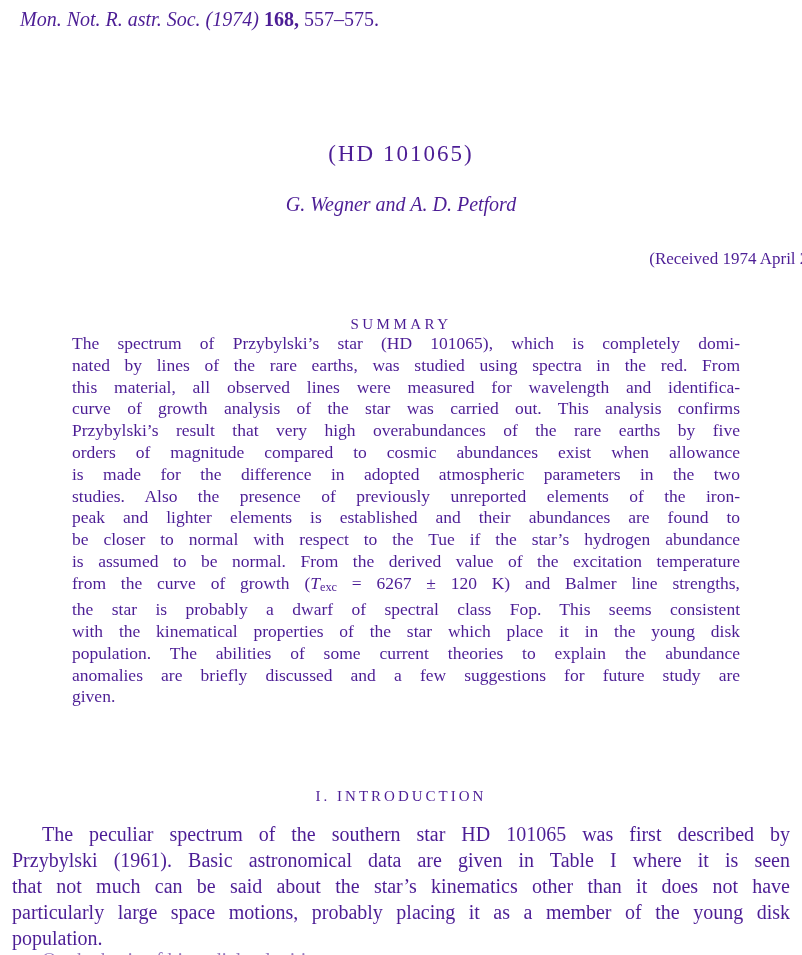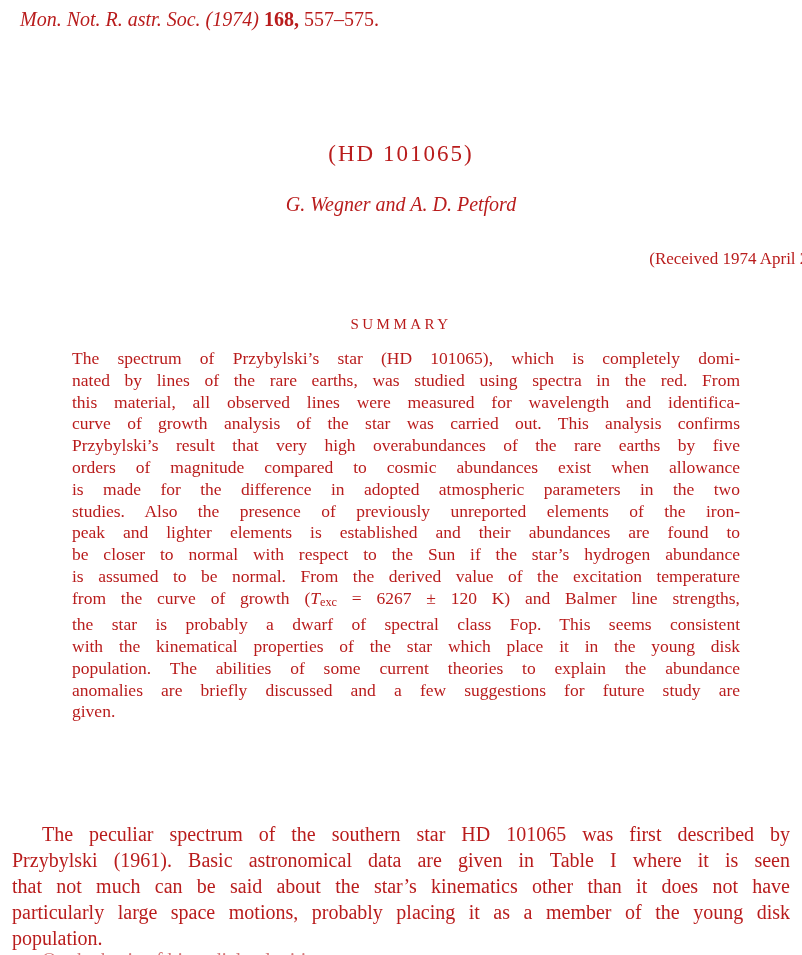--- a/index.html
+++ b/index.html
@@ -3,21 +3,21 @@
 <meta charset="utf-8">
 <style>
   html, body { margin: 0; padding: 0; background: #ffffff; }
   .page {
     position: relative;
     width: 802px;
     height: 955px;
     background: #ffffff;
     overflow: hidden;
     font-family: "Liberation Serif", "DejaVu Serif", serif;
-    color: #b91c1c;
+    color: #4c1d95;
   }
   .journal-ref {
     position: absolute;
     top: 8px;
     left: 20px;
     font-size: 20px;
     white-space: nowrap;
   }
   .seg-i { font-style: italic; }
   .seg-b { font-weight: 700; font-style: normal; }
@@ -64,21 +64,21 @@
     position: absolute;
     top: 316px;
     left: 0;
     width: 100%;
     text-align: center;
     font-size: 15px;
     letter-spacing: 3.5px;
   }
   .summary {
     position: absolute;
-    top: 348px;
+    top: 333px;
     left: 72px;
     width: 668px;
     font-size: 17.5px;
     line-height: 21.8px;
   }
   .sline { text-align: justify; text-align-last: justify; }
   .sline.no-just { text-align-last: left; }
   .section-heading {
     position: absolute;
     top: 788px;
@@ -130,30 +130,31 @@
   <div class="summary" id="summary">
       <div class="sline">The spectrum of Przybylski’s star (HD 101065), which is completely domi-</div>
       <div class="sline">nated by lines of the rare earths, was studied using spectra in the red. From</div>
       <div class="sline">this material, all observed lines were measured for wavelength and identifica-</div>
       <div class="sline">curve of growth analysis of the star was carried out. This analysis confirms</div>
       <div class="sline">Przybylski’s result that very high overabundances of the rare earths by five</div>
       <div class="sline">orders of magnitude compared to cosmic abundances exist when allowance</div>
       <div class="sline">is made for the difference in adopted atmospheric parameters in the two</div>
       <div class="sline">studies. Also the presence of previously unreported elements of the iron-</div>
       <div class="sline">peak and lighter elements is established and their abundances are found to</div>
-      <div class="sline">be closer to normal with respect to the Sun if the star’s hydrogen abundance</div>
+      <div class="sline">be closer to normal with respect to the Tue if the star’s hydrogen abundance</div>
       <div class="sline">is assumed to be normal. From the derived value of the excitation temperature</div>
       <div class="sline"><span>from the curve of growth (</span><span class="seg-i">T</span><span class="seg-sub">exc</span><span> = 6267 ± 120 K) and Balmer line strengths,</span></div>
       <div class="sline">the star is probably a dwarf of spectral class Fop. This seems consistent</div>
       <div class="sline">with the kinematical properties of the star which place it in the young disk</div>
       <div class="sline">population. The abilities of some current theories to explain the abundance</div>
       <div class="sline">anomalies are briefly discussed and a few suggestions for future study are</div>
       <div class="sline no-just">given.</div>
     </div>
 
+  <div class="section-heading">I. INTRODUCTION</div>
 
   <div class="intro" id="intro">
       <div class="iline indent">The peculiar spectrum of the southern star HD 101065 was first described by</div>
       <div class="iline">Przybylski (1961). Basic astronomical data are given in Table I where it is seen</div>
       <div class="iline">that not much can be said about the star’s kinematics other than it does not have</div>
       <div class="iline">particularly large space motions, probably placing it as a member of the young disk</div>
       <div class="iline no-just">population.</div>
     </div>
 
   <div class="cutoff-line">On the basis of his radial velocities</div>

